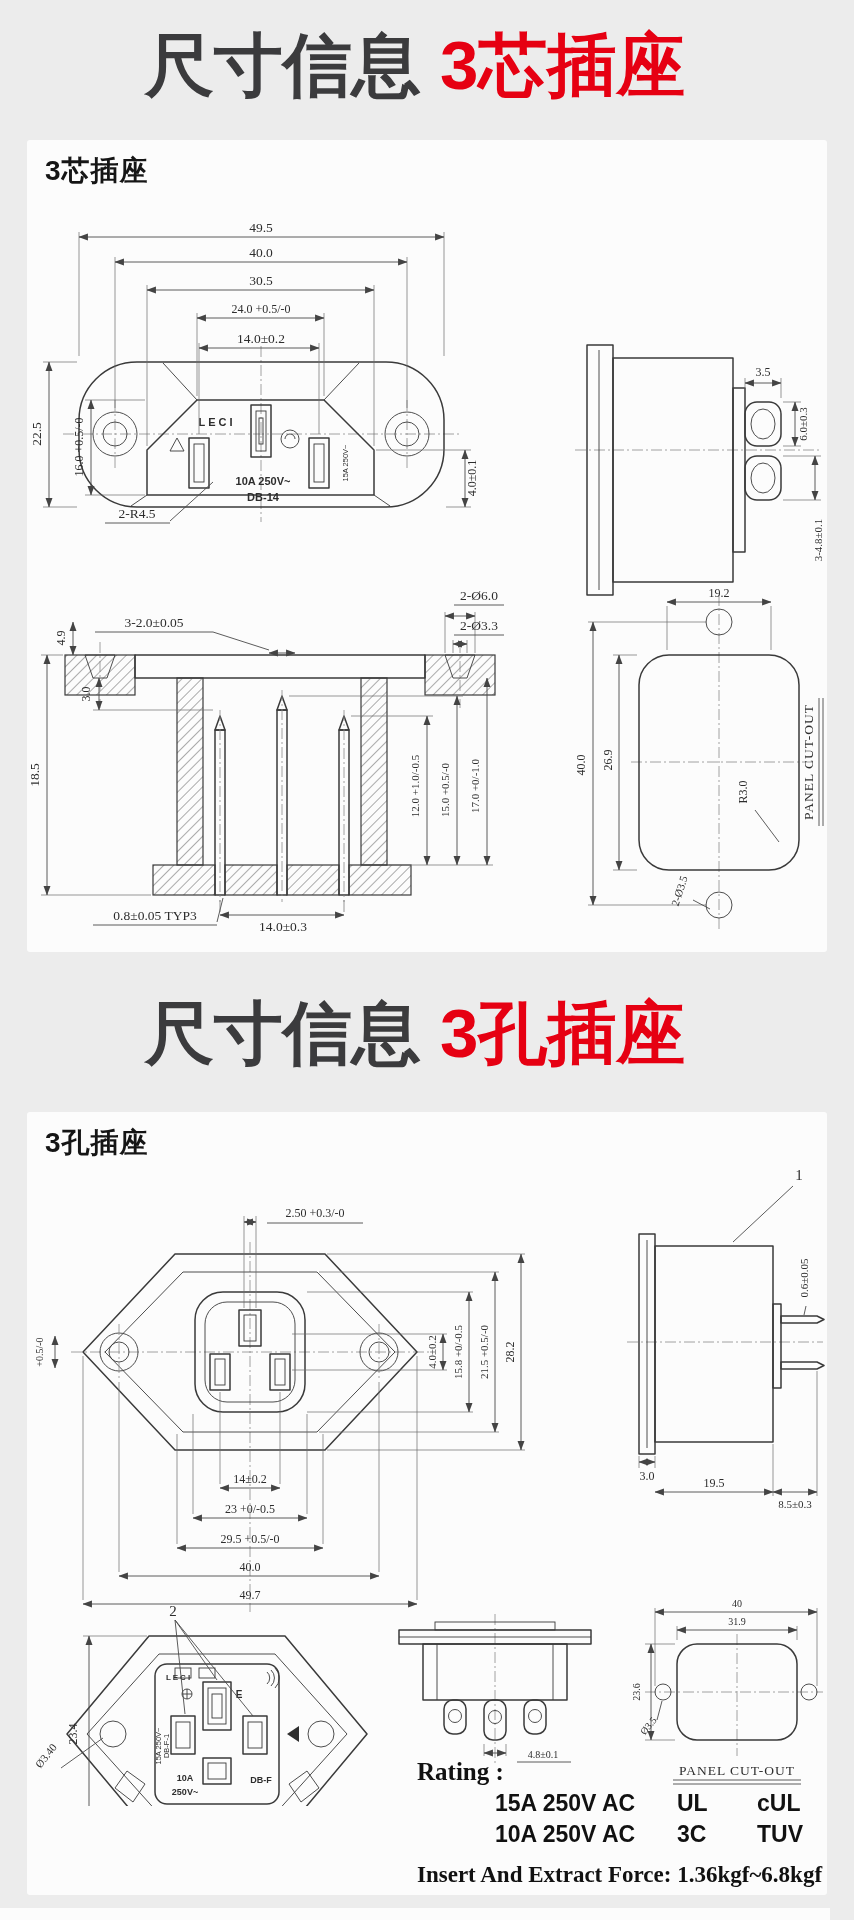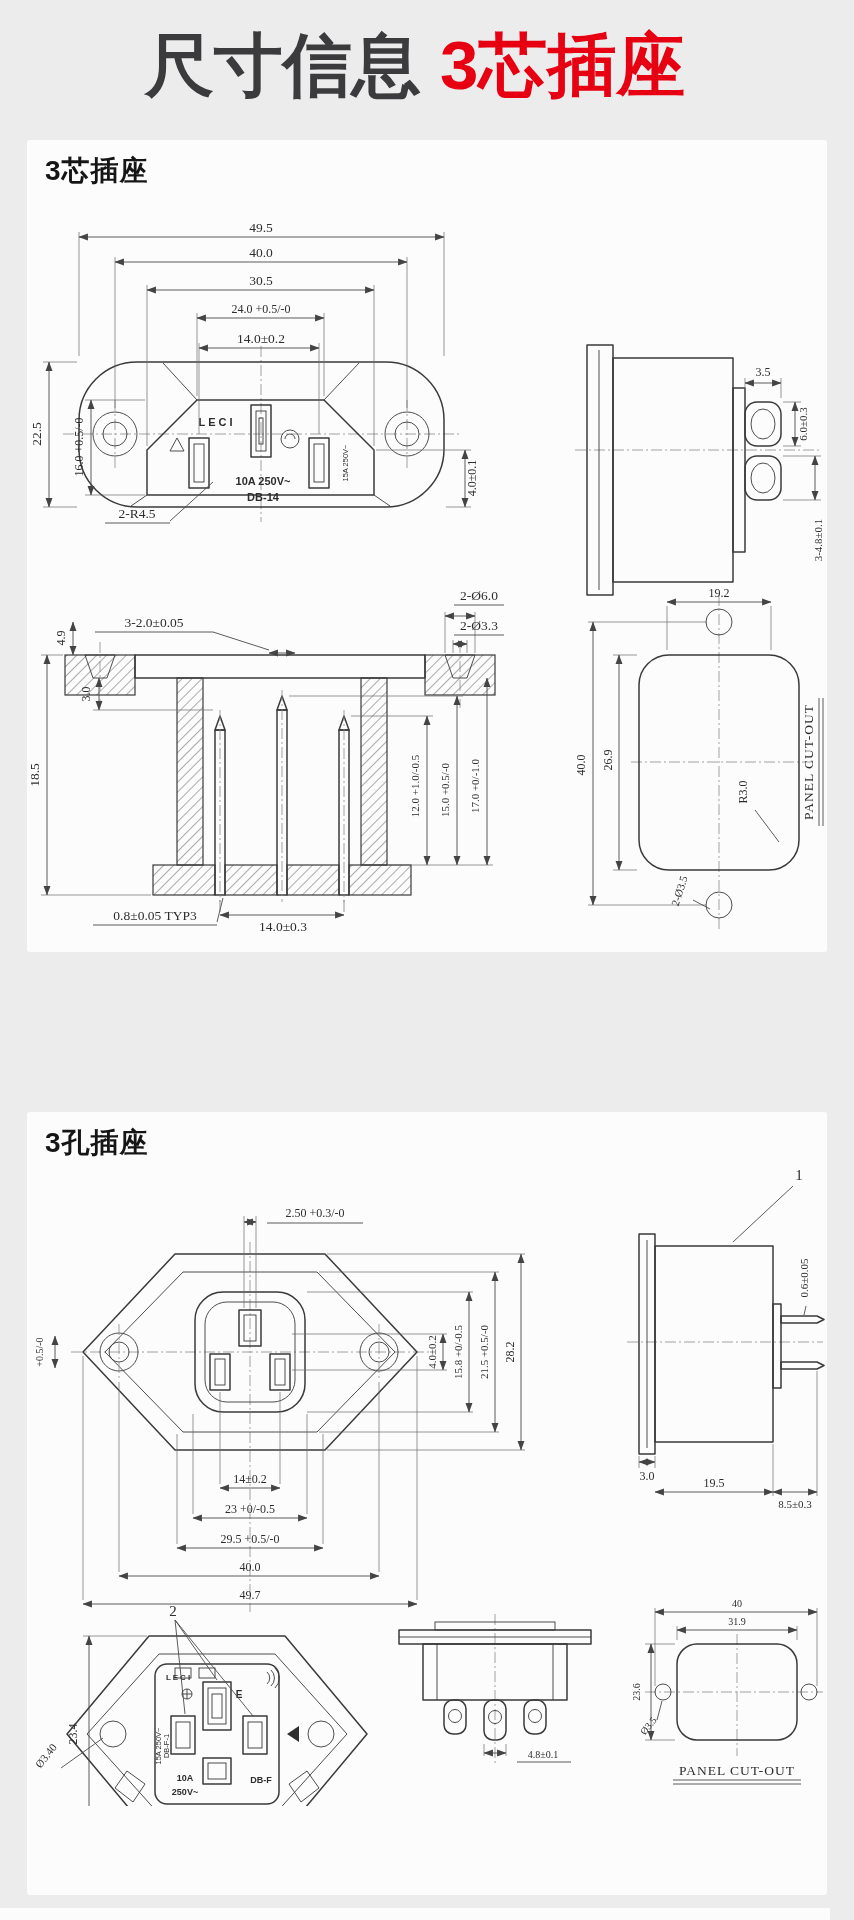--- a/index.html
+++ b/index.html
@@ -237,20 +237,21 @@
         <line class="dm" x1="666" y1="750" x2="683" y2="759"></line>
         <g transform="rotate(-90 786 612)">
           <text x="786" y="612" style="letter-spacing:1px">PANEL CUT-OUT</text>
           <line class="dm" x1="722" y1="618" x2="850" y2="618"></line>
           <line class="dm" x1="722" y1="622" x2="850" y2="622"></line>
         </g>
       </g>
     </svg>
   </div>
 
+  <div class="hdr" id="hdr2"><span>尺寸信息</span> <span class="red">3孔插座</span></div>
 
   <div class="panel" id="panel2">
     <div class="ptitle">3孔插座</div>
     <svg class="draw" style="top:4px" width="798" height="690" viewBox="0 0 798 690">
       <defs>
         <marker id="ar2" viewBox="0 0 10 8" markerWidth="11" markerHeight="9" refX="9.5" refY="4" orient="auto-start-reverse">
             <path d="M0.5,0.5 L10,4 L0.5,7.5 Z" fill="#444"></path>
           </marker>
       </defs>
 
@@ -433,16 +434,33 @@
         <line class="dm" x1="624" y1="528" x2="624" y2="624" marker-start="url(#ar2)" marker-end="url(#ar2)"></line>
         <text class="s10" transform="rotate(-90 613 576)" x="613" y="576">23.6</text>
         <text class="s10" transform="rotate(-50 624 612)" x="624" y="612">Ø3.5</text>
         <line class="dm" x1="630" y1="604" x2="635" y2="585"></line>
         <text x="710" y="659" style="letter-spacing:1px">PANEL CUT-OUT</text>
         <line class="dm" x1="646" y1="664" x2="774" y2="664"></line>
         <line class="dm" x1="646" y1="668" x2="774" y2="668"></line>
       </g>
     </svg>
 
+    <div class="rating">
+      <div class="rt">Rating :</div>
+      <div class="rrow">
+        <span class="c0">15A 250V AC</span>
+        <span class="c1">UL</span>
+        <span class="c2">cUL</span>
+      </div>
+      <div class="rrow">
+        <span class="c0">10A 250V AC</span>
+        <span class="c1">3C</span>
+        <span class="c2">TUV</span>
+      </div>
+      <div class="force">
+        <span>Insert And Extract Force:</span>
+        <span>1.36kgf~6.8kgf</span>
+      </div>
+    </div>
   </div>
 
   <div class="strip"></div>
 </div>
 
 </body></html>

